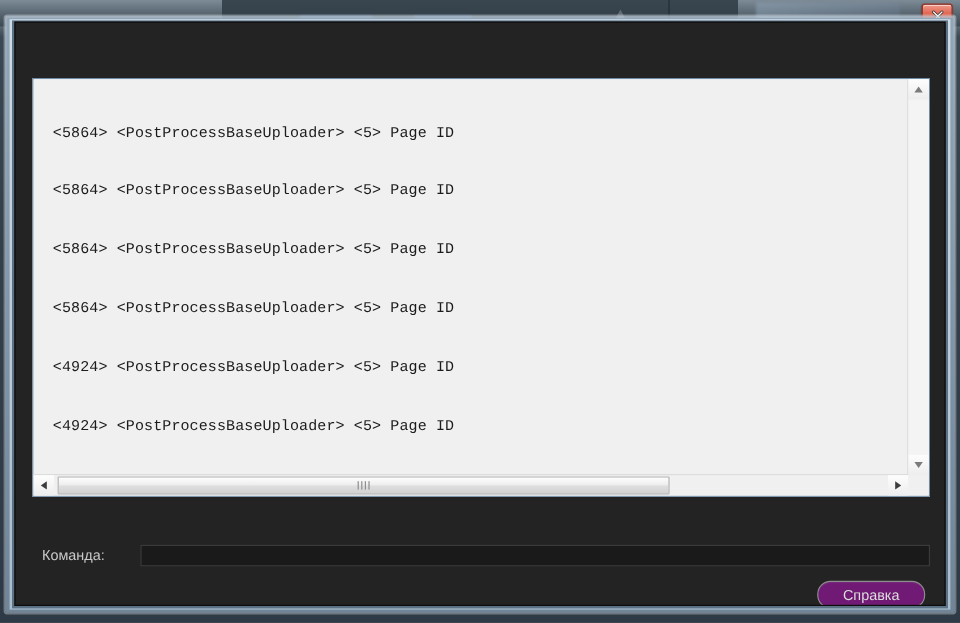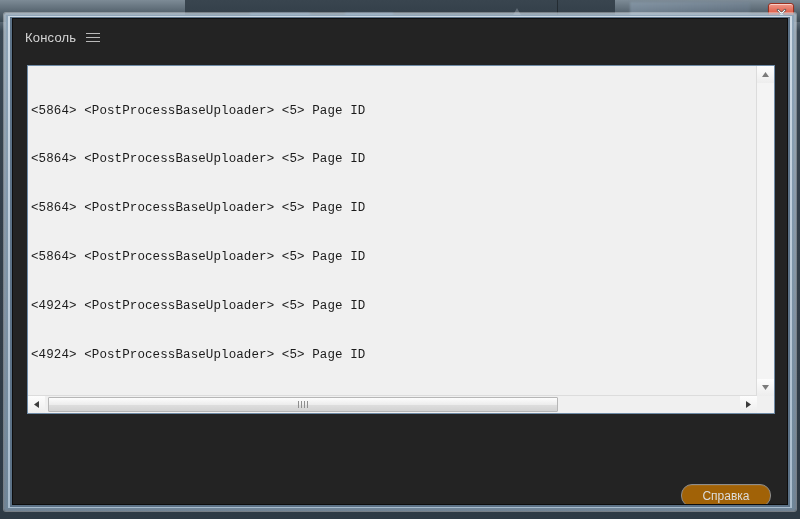--- a/index.html
+++ b/index.html
@@ -88,20 +88,21 @@
   .console-outer{
     position:absolute;left:14px;top:46px;width:748px;height:349px;
     border:1px solid #6f8ba6;
     background:#f1f1f1;
     box-sizing:border-box;
   }
   .console-inner{
     position:absolute;left:0;top:0;right:17px;bottom:17px;
     background:#f0f0f0;
     overflow:hidden;
+    padding-left:13px;
   }
   .log{
     margin:0;padding:4px 0 0 3px;
     font-family:"Liberation Mono","DejaVu Sans Mono",monospace;
     font-size:12.5px;line-height:16.3px;
     color:#1b1b1b;white-space:pre;letter-spacing:.1px;
   }
   .log .line{display:block;height:16.3px;}
 
   
@@ -157,21 +158,21 @@
     font-family:"Liberation Sans", sans-serif;outline:none;
   }
 
   
   .btn-row{
     position:absolute;right:16px;top:465px;display:flex;gap:10px;
   }
   .pill{
     min-width:62px;height:21px;padding:0 13px;
     border:1px solid #8c8c8c;border-radius:11px;
-    background:#a16207;color:#dcdcdc;font-size:12px;
+    background:#701a75;color:#dcdcdc;font-size:12px;
     display:flex;align-items:center;justify-content:center;cursor:pointer;
     font-family:"Liberation Sans", sans-serif;
     box-shadow:inset 0 1px 0 rgba(255,255,255,.06);
   }
 </style>
 </head>
 <body>
 
 <div id="root">
 
@@ -192,28 +193,20 @@
     </div>
   </div>
 
   <div class="frame"></div>
   <div class="frame-2"></div>
   <div class="frame-3"></div>
   <div class="frame-4"></div>
 
   <div class="dialog">
 
-    <div class="panel-head">
-      <span class="panel-title">Консоль</span>
-      <span class="hamburger">
-        <span></span>
-          <span></span>
-          <span></span>
-      </span>
-    </div>
 
     <div class="console-outer">
 
       <div class="console-inner">
         <div class="log">
           <span class="line">&lt;5864&gt; &lt;PostProcessBaseUploader&gt; &lt;5&gt; Page ID</span>
           <span class="line">&lt;5864&gt; &lt;PostProcessBaseUploader&gt; &lt;5&gt; Page ID</span>
           <span class="line">&lt;5864&gt; &lt;PostProcessBaseUploader&gt; &lt;5&gt; Page ID</span>
           <span class="line">&lt;5864&gt; &lt;PostProcessBaseUploader&gt; &lt;5&gt; Page ID</span>
           <span class="line">&lt;4924&gt; &lt;PostProcessBaseUploader&gt; &lt;5&gt; Page ID</span>
@@ -254,19 +247,23 @@
         <div class="hbtn right">
           <svg width="7" height="9" viewBox="0 0 7 9">
             <path d="M6 4.5 L1 1 L1 8 Z" fill="#3c3c3c"></path>
           </svg>
         </div>
       </div>
 
       <div class="corner"></div>
     </div>
 
+    <div class="cmd-row">
+      <span class="cmd-label">Команда:</span>
+      <input class="cmd-input" type="text" placeholder="" style="">
+    </div>
 
     <div class="btn-row">
       <div class="pill">Справка</div>
     </div>
 
   </div>
 </div>
 
 </body></html>

